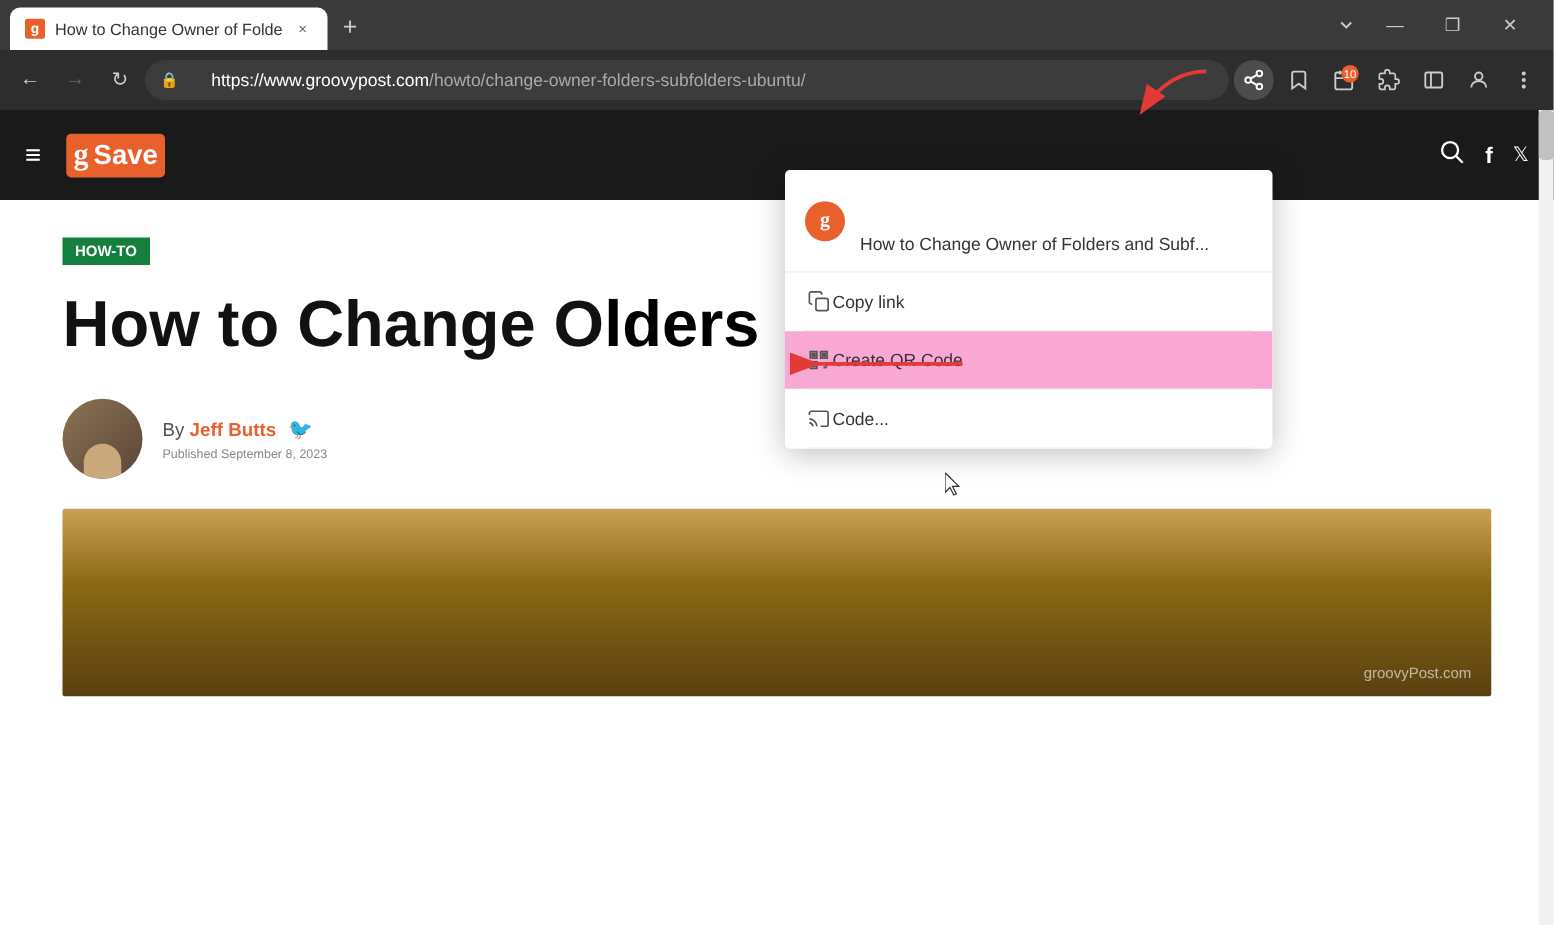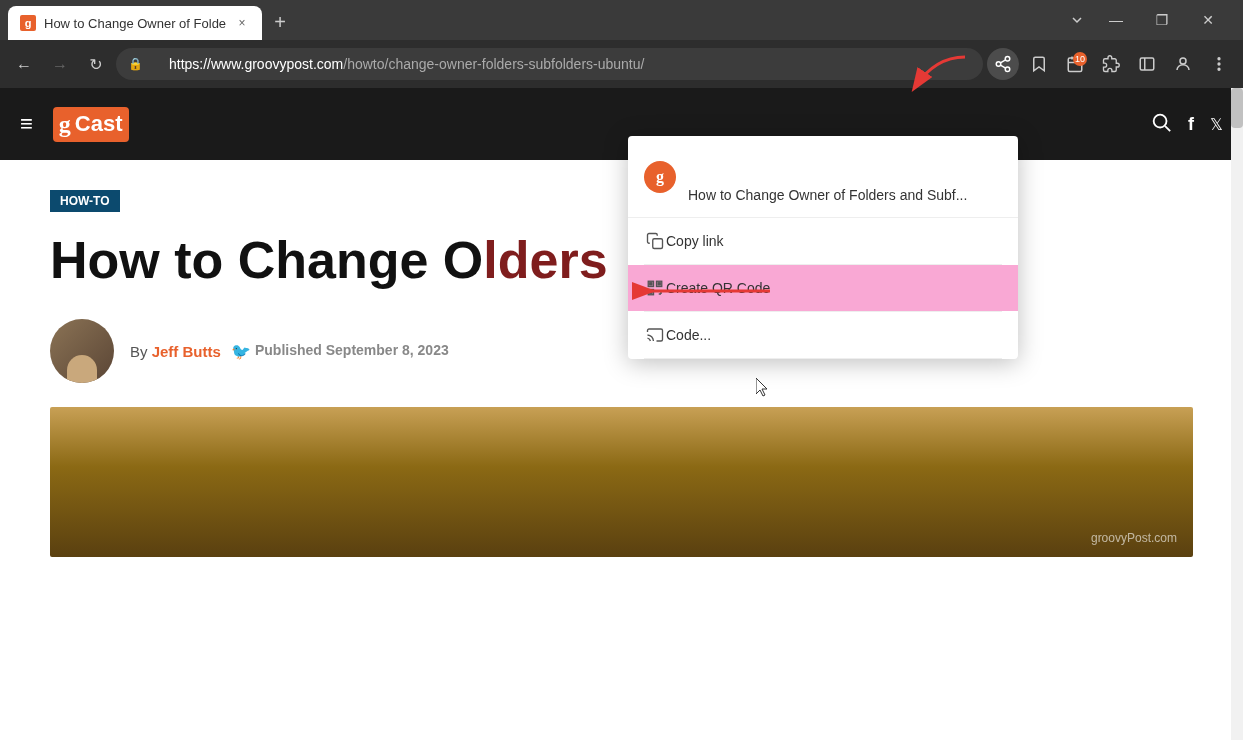--- a/index.html
+++ b/index.html
@@ -174,21 +174,21 @@
       border-radius: 4px;
     }
 
     
     .page-content {
       background: white;
       padding: 30px 50px;
       position: relative;
     }
     .how-to-badge {
-      background: #0c4a6e;
+      background: #15803d;
       color: white;
       font-size: 12px;
       font-weight: bold;
       padding: 4px 10px;
       display: inline-block;
       margin-bottom: 20px;
     }
     .article-title {
       font-size: 52px;
       font-weight: 900;
@@ -208,25 +208,25 @@
       background: linear-gradient(135deg, #8B7355, #5a4535);
       overflow: hidden;
       display: flex; align-items: flex-end; justify-content: center;
     }
     .avatar-figure {
       width: 30px; height: 30px;
       background: #c9a87c;
       border-radius: 50% 50% 0 0;
       margin-bottom: -2px;
     }
-    .author-info { display: flex; flex-direction: row; gap: 4px; }
+    .author-info { display: flex; flex-direction: column; gap: 4px; }
     .author-line { font-size: 15px; color: #555; }
     .author-name { color: #e8612c; font-weight: bold; text-decoration: none; }
     .twitter-icon { color: #1da1f2; font-size: 16px; margin-left: 6px; }
-    .published { font-size: 14px; color: #888; font-weight: bold; }
+    .published { font-size: 10px; color: #888; }
 
     
     .featured-image {
       width: 100%;
       height: 150px;
       background: linear-gradient(180deg, #c8a055 0%, #8B6914 40%, #5a4010 100%);
       border-radius: 2px;
       position: relative;
       overflow: hidden;
     }
@@ -411,40 +411,40 @@
   </div>
 
   <div style="position:relative; overflow:hidden; height:652px; background:#fff;">
 
     <div class="site-header">
       <div class="hamburger">
         <span>≡</span>
       </div>
       <div class="logo">
         <span class="logo-g">g</span>
-        <span class="logo-post">Cast</span>
+        <span class="logo-post">Save</span>
       </div>
       <div class="header-icons">
         <div class="header-icon">
           <svg width="22" height="22" viewBox="0 0 24 24" fill="none" stroke="white" stroke-width="2">
             <circle cx="11" cy="11" r="7"></circle>
               <line x1="16.5" y1="16.5" x2="22" y2="22"></line>
           </svg>
         </div>
         <div class="header-icon" style="font-weight:bold; font-size:18px;">f</div>
         <div class="header-icon" style="font-size:16px;">𝕏</div>
       </div>
     </div>
 
     <div class="page-content">
       <div class="how-to-badge">
         <span>HOW-TO</span>
       </div>
       <h1 class="article-title">
-        <span>How to Change O</span><span style="color:#7f1d1d;">lders</span><br>
+        <span>How to Change O</span><span style="color:#000000;">lders</span><br>
       </h1>
       <div class="author-row">
         <div class="avatar">
           <div class="avatar-figure"></div>
         </div>
         <div class="author-info">
           <span class="author-line">
             <span>By </span><a class="author-name" href="#"><span>Jeff Butts</span></a>
             <span class="twitter-icon">🐦</span>
           </span>

